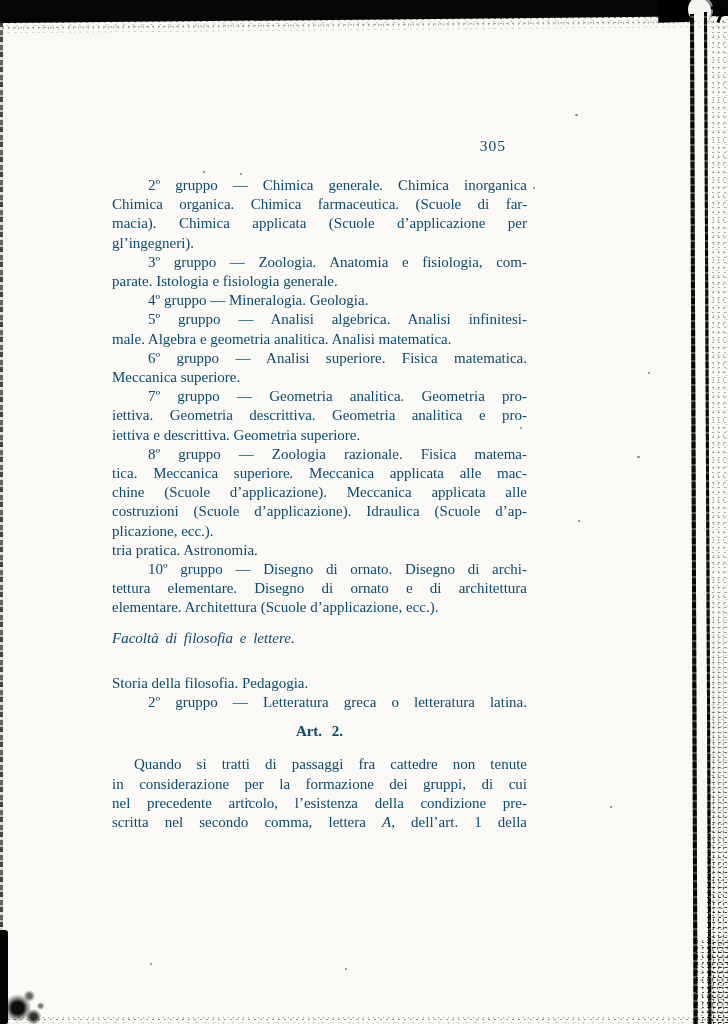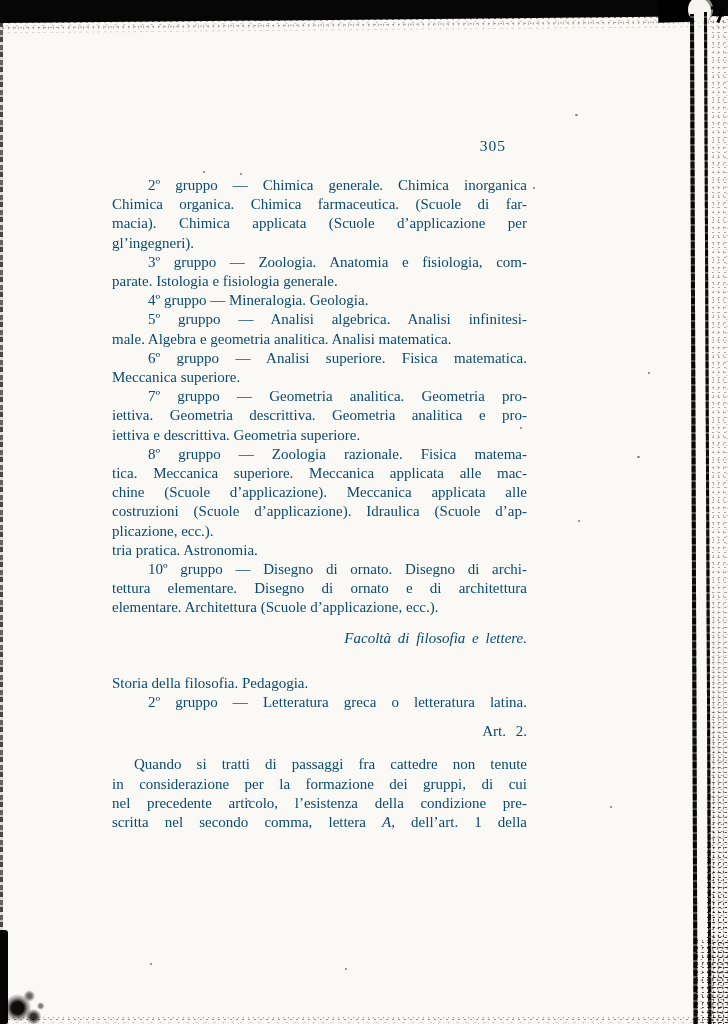--- a/index.html
+++ b/index.html
@@ -10,22 +10,22 @@
 
   
   .page-number{position:absolute;top:137px;left:97px;width:409px;
                text-align:right;font-size:15.5px;letter-spacing:1px;}
   .text-block{position:absolute;left:112px;top:176px;width:415px;
               font-size:15px;line-height:19.2px;}
   .ln{text-align:justify;text-align-last:justify;text-justify:inter-word;}
   .ln.last{text-align:right;text-align-last:left;}
   .ind{text-indent:36px;}
   .ind-sm{text-indent:22px;}
-  .h-italic{font-style:italic;text-align:right;margin:11px 0 26px 0;word-spacing:3px;}
-  .h-art{text-align:right;margin:10px 0 14px 0;word-spacing:6px;}
+  .h-italic{font-style:italic;text-align:left;margin:11px 0 26px 0;word-spacing:3px;}
+  .h-art{text-align:center;margin:10px 0 14px 0;word-spacing:6px;font-weight:bold;}
   .it{font-style:italic;}
 
   
   .art{position:absolute;}
   .noise-dots{
     background-image:
       radial-gradient(rgba(0,0,0,0.9) 0.8px, transparent 1.3px),
       radial-gradient(rgba(0,0,0,0.55) 0.7px, transparent 1.2px),
       radial-gradient(rgba(0,0,0,0.75) 0.6px, transparent 1.1px);
     background-size:6px 5px, 9px 7px, 5px 8px;

